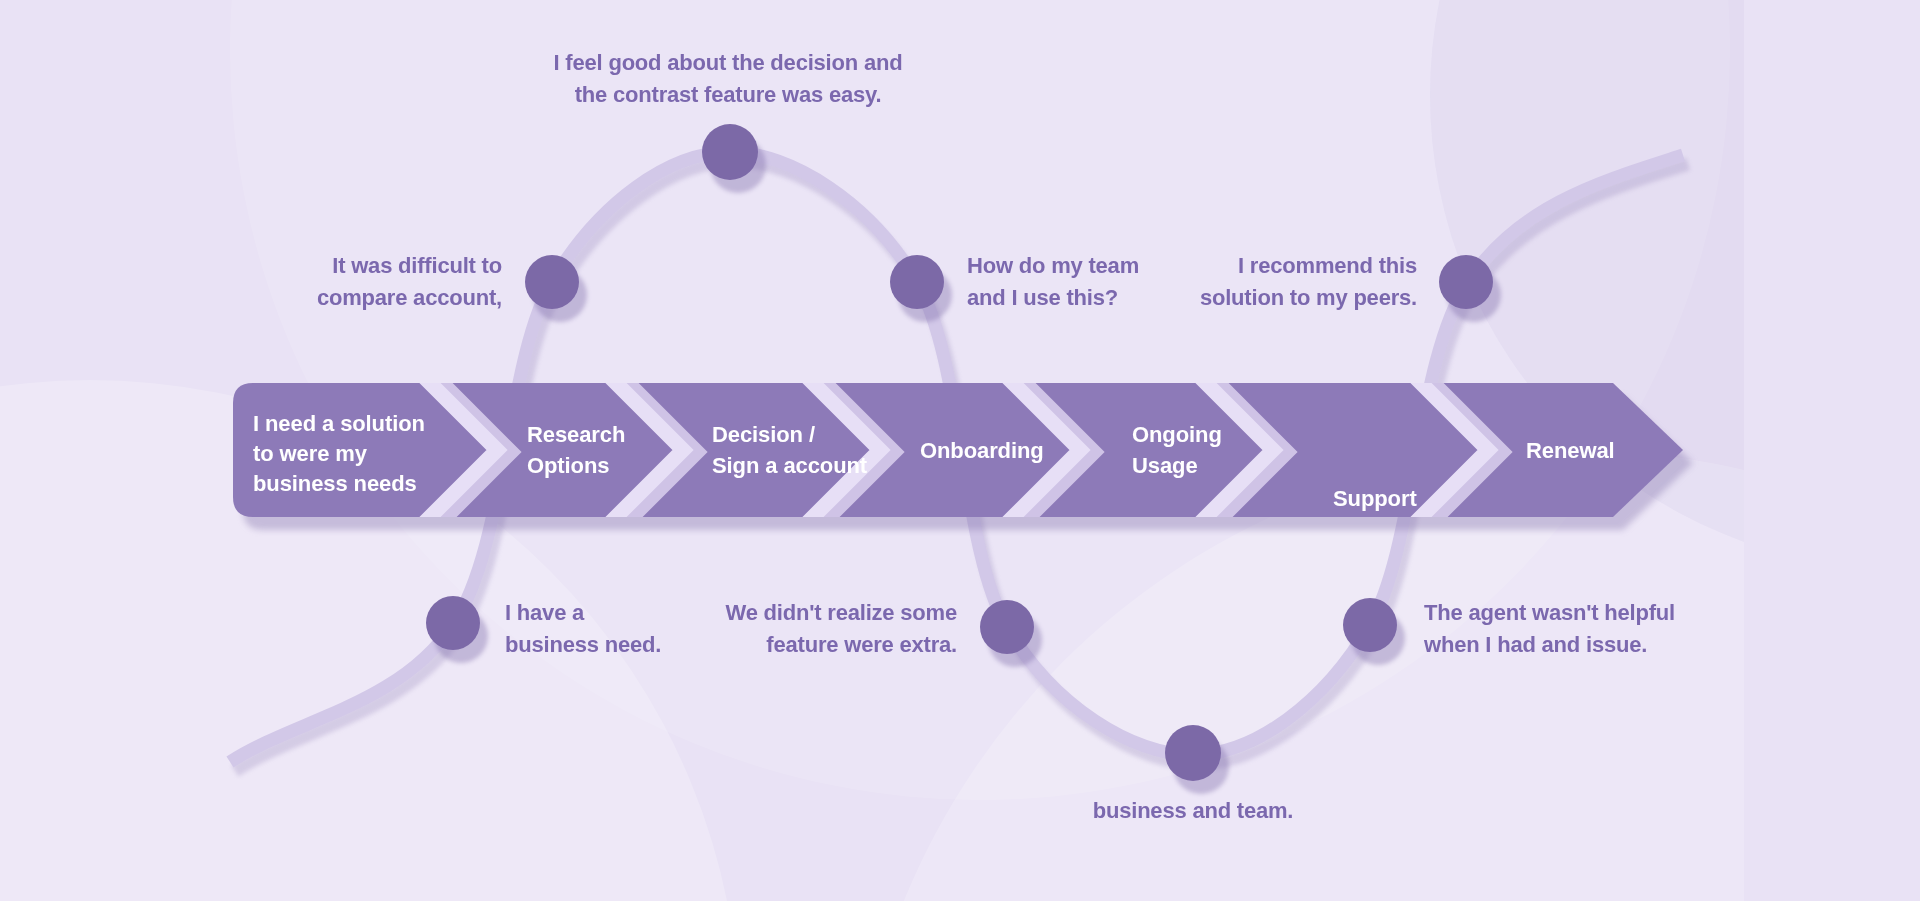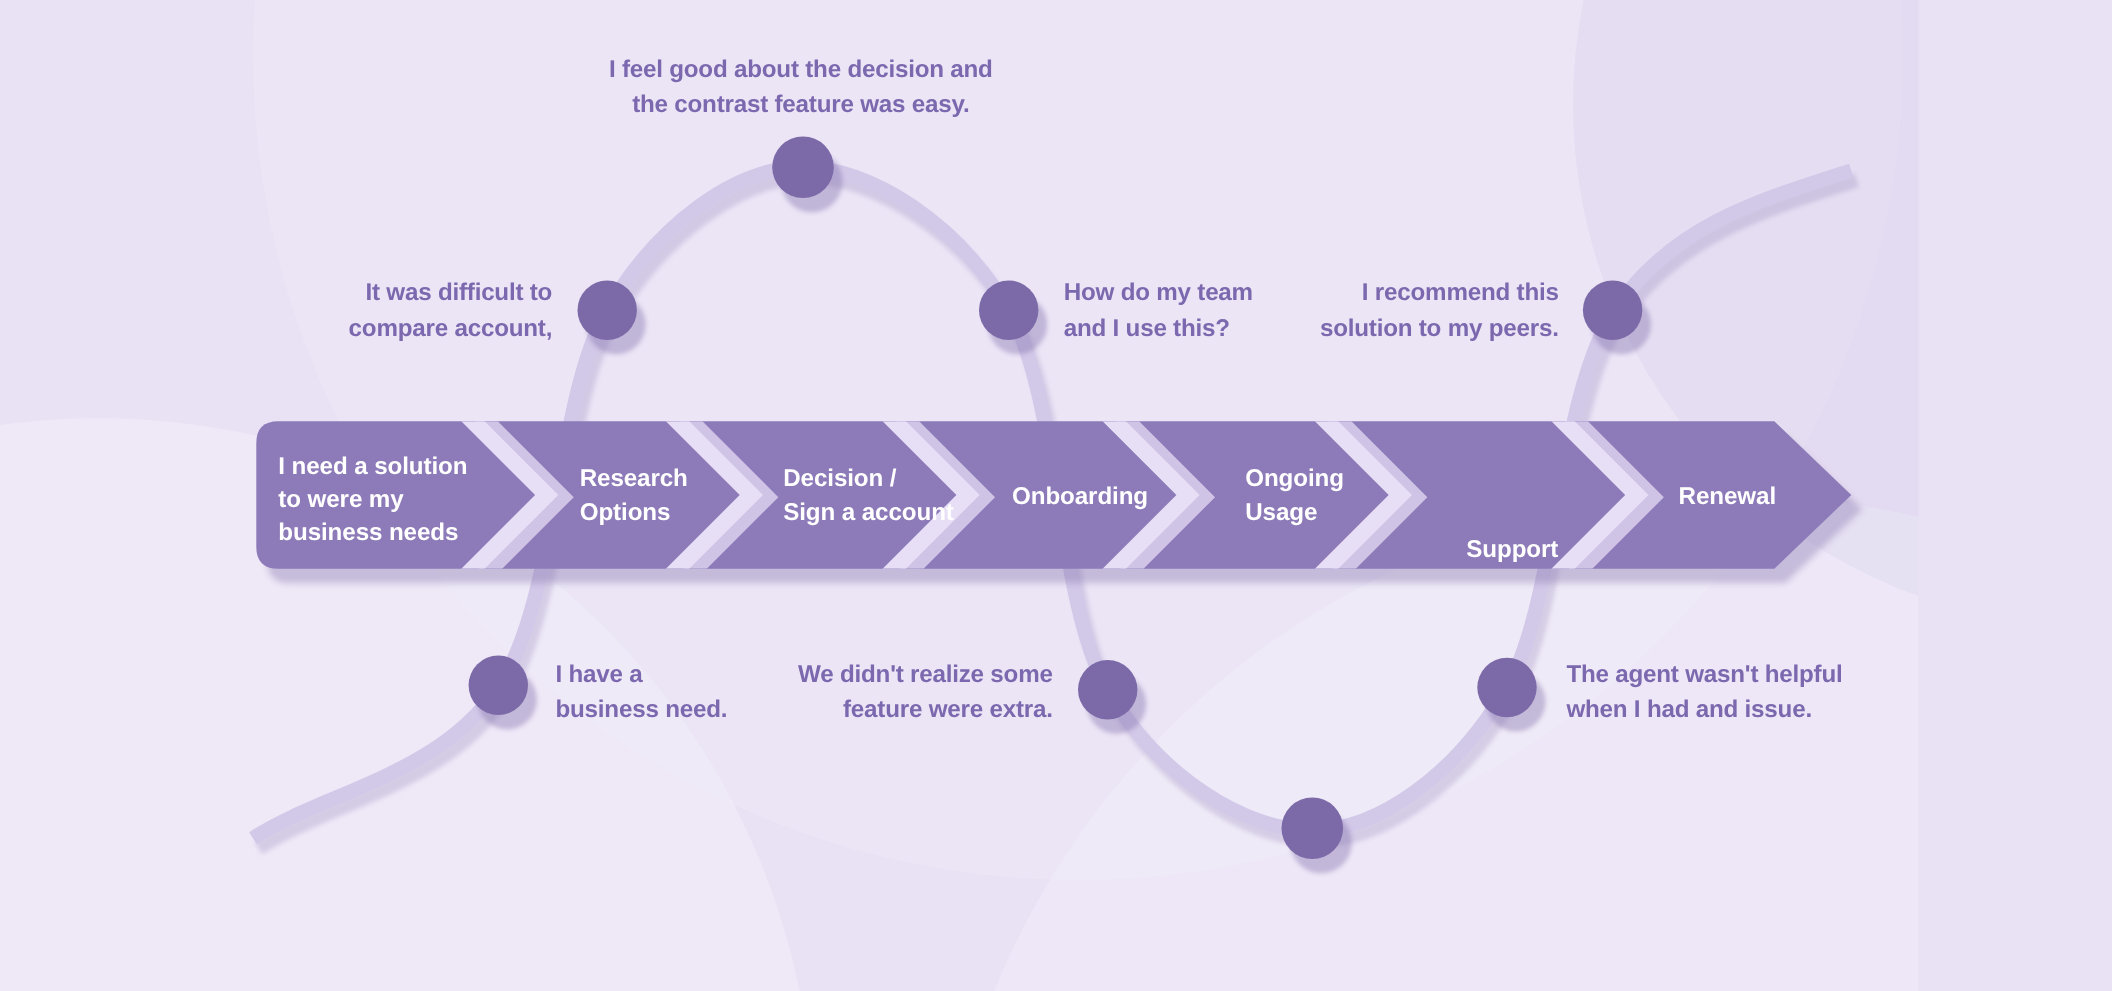--- a/index.html
+++ b/index.html
@@ -117,20 +117,21 @@
     <span>I have a</span>
     <span>business need.</span>
   </div>
 
   <div class="note ta-r" style="left:657px;top:597px;width:300px;">
     <span>We didn't realize some</span>
     <span>feature were extra.</span>
   </div>
 
   <div class="note ta-c" style="left:993px;top:795px;width:400px;">
+    <span>business and team.</span>
   </div>
 
   <div class="note" style="left:1424px;top:597px;width:320px;">
     <span>The agent wasn't helpful</span>
     <span>when I had and issue.</span>
   </div>
 
   <div class="stage-label lh30" style="left:253px;top:409px;">
     <span>I need a solution</span>
     <span>to were my</span>

